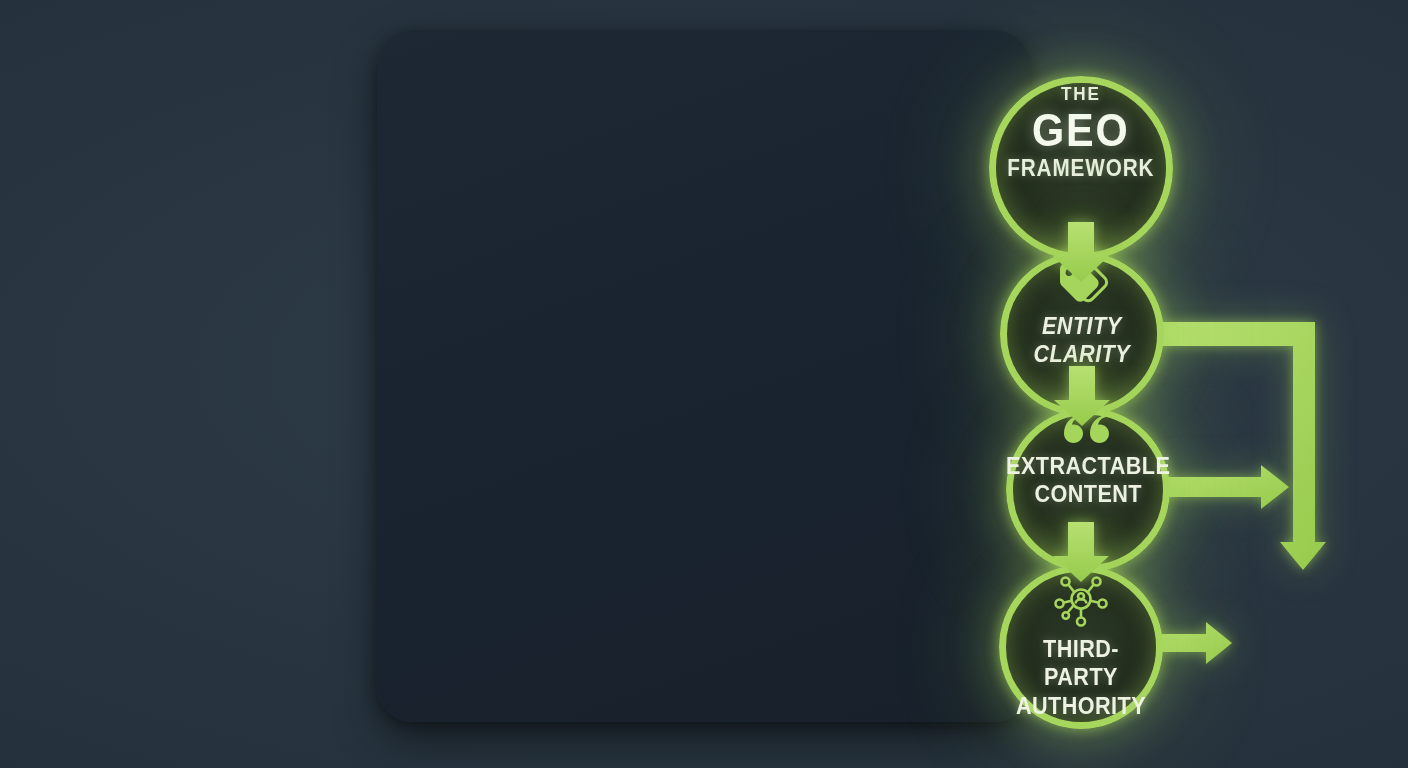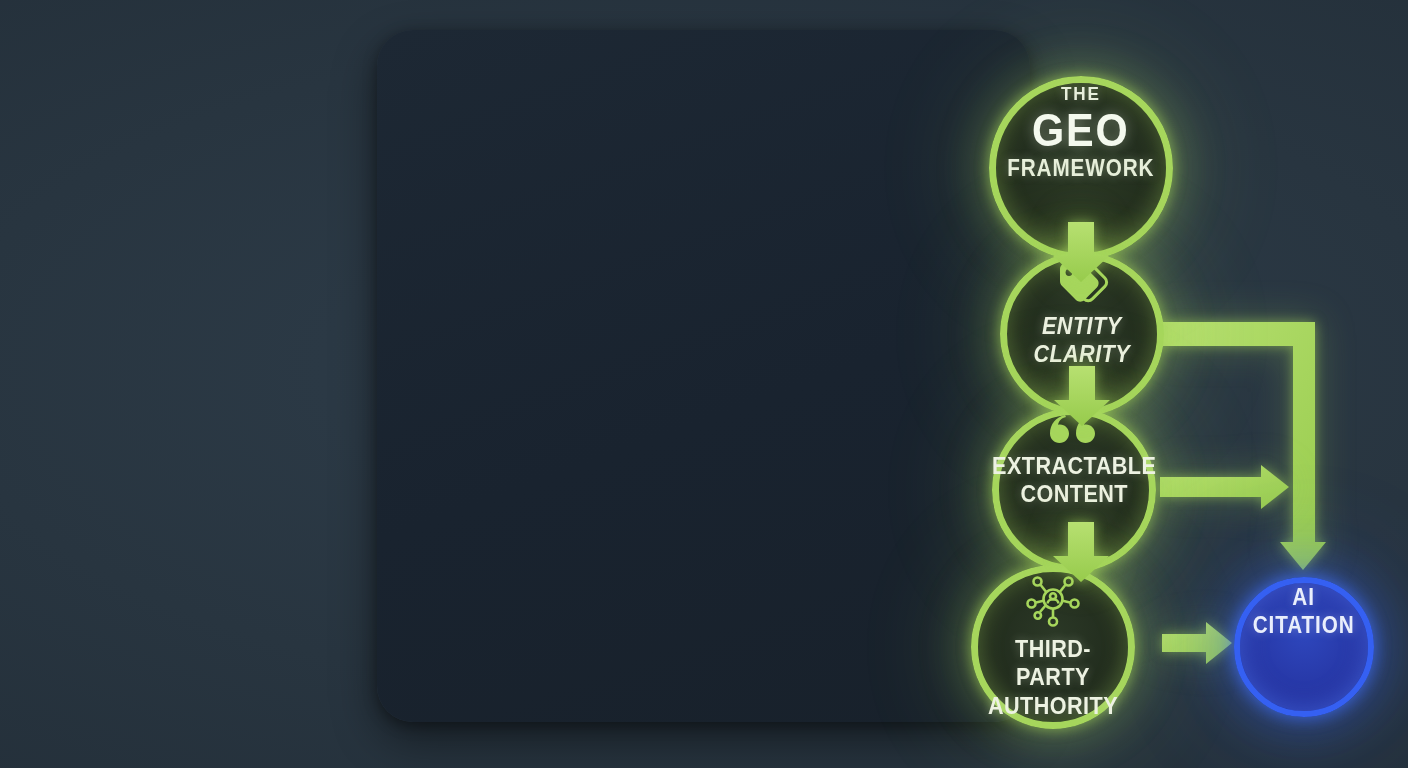--- a/index.html
+++ b/index.html
@@ -31,22 +31,22 @@
   .node-blue{
     border:6px solid #3560f2;
     background:radial-gradient(circle at 50% 40%, #2e46bc 0%, #2636a4 60%, #20309a 100%);
     box-shadow:0 0 14px 3px rgba(70,115,255,.55),
                0 0 45px 14px rgba(60,105,255,.3),
                0 0 100px 30px rgba(60,105,255,.14),
                inset 0 0 26px rgba(90,130,255,.45);
   }
   #node-geo{left:612px;top:46px;width:184px;height:184px;}
   #node-entity{left:623px;top:222px;width:164px;height:164px;font-style:italic;}
-  #node-extract{left:615px;top:378px;width:164px;height:164px;}
-  #node-authority{left:594px;top:535px;width:164px;height:164px;}
+  #node-extract{left:629px;top:378px;width:164px;height:164px;}
+  #node-authority{left:622px;top:535px;width:164px;height:164px;}
   #node-ai{left:857px;top:547px;width:140px;height:140px;}
 
   .condensed{transform:scaleX(.9);}
   .t-the{font-weight:700;font-size:19px;letter-spacing:2px;color:#e7efdb;line-height:1.2;
          text-shadow:0 0 10px rgba(225,240,205,.35);}
   .t-geo{font-weight:700;font-size:46px;letter-spacing:2px;color:#f4f9ee;line-height:1.05;
          text-shadow:0 0 14px rgba(235,248,220,.4);}
   .t-fw{font-weight:700;font-size:23px;letter-spacing:1px;color:#e7efdb;line-height:1.3;
         text-shadow:0 0 10px rgba(225,240,205,.35);}
   .node-label{font-weight:700;font-size:24px;line-height:1.18;letter-spacing:.5px;color:#edf2e2;
@@ -197,21 +197,15 @@
           <line x1="21.5" y1="33.5" x2="16" y2="40"></line>
             <circle cx="13.8" cy="43.5" r="3.2"></circle>
         </svg>
       </div>
       <div class="node-label condensed">
         <div>THIRD-PARTY</div>
         <div>AUTHORITY</div>
       </div>
     </div>
 
-    <div class="node node-blue" id="node-ai">
-      <div class="node-label-blue condensed">
-        <div>AI</div>
-        <div>CITATION</div>
-      </div>
-    </div>
 
   </div>
 </div>
 
 </body></html>

